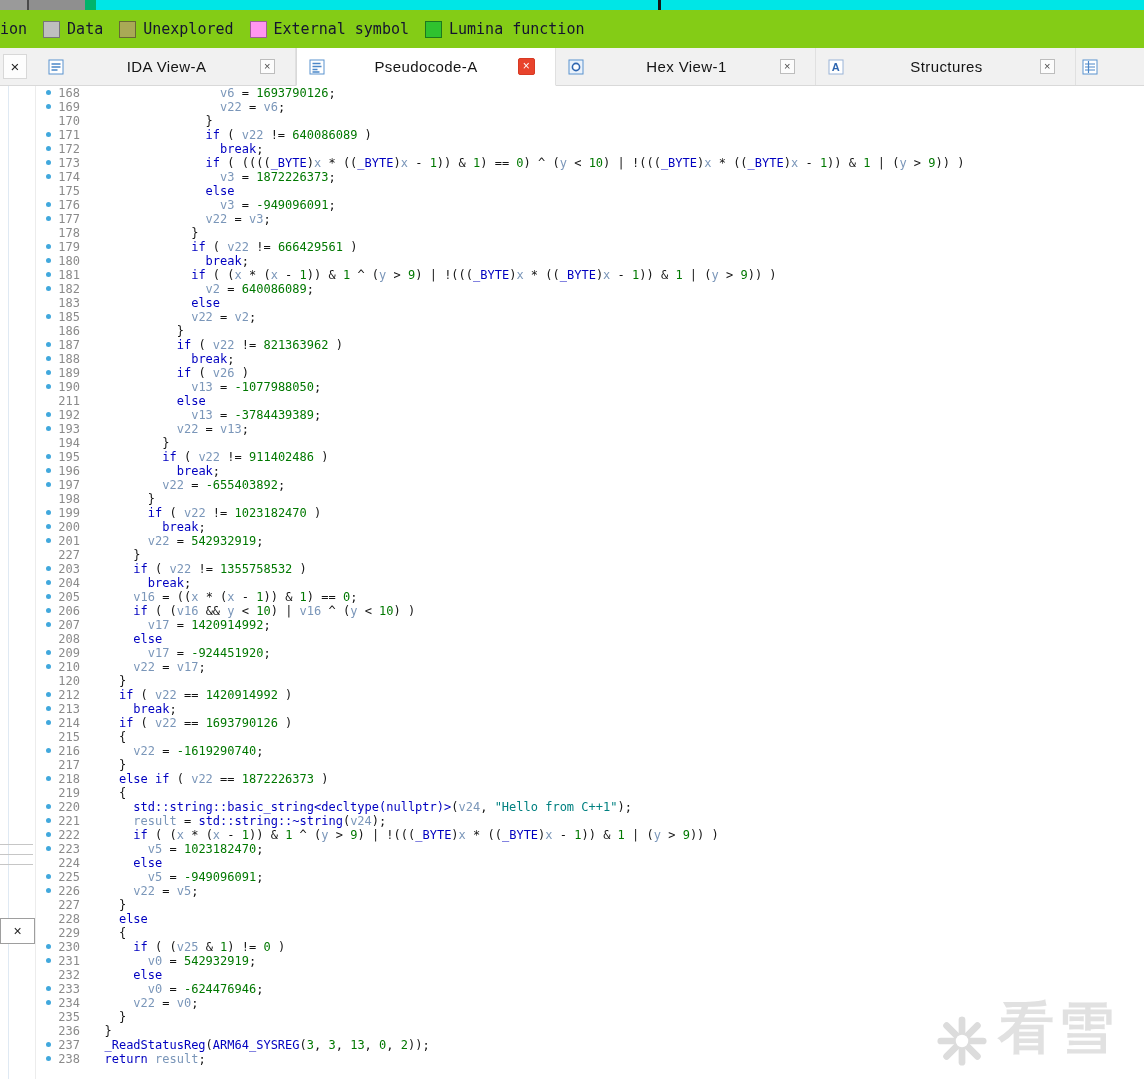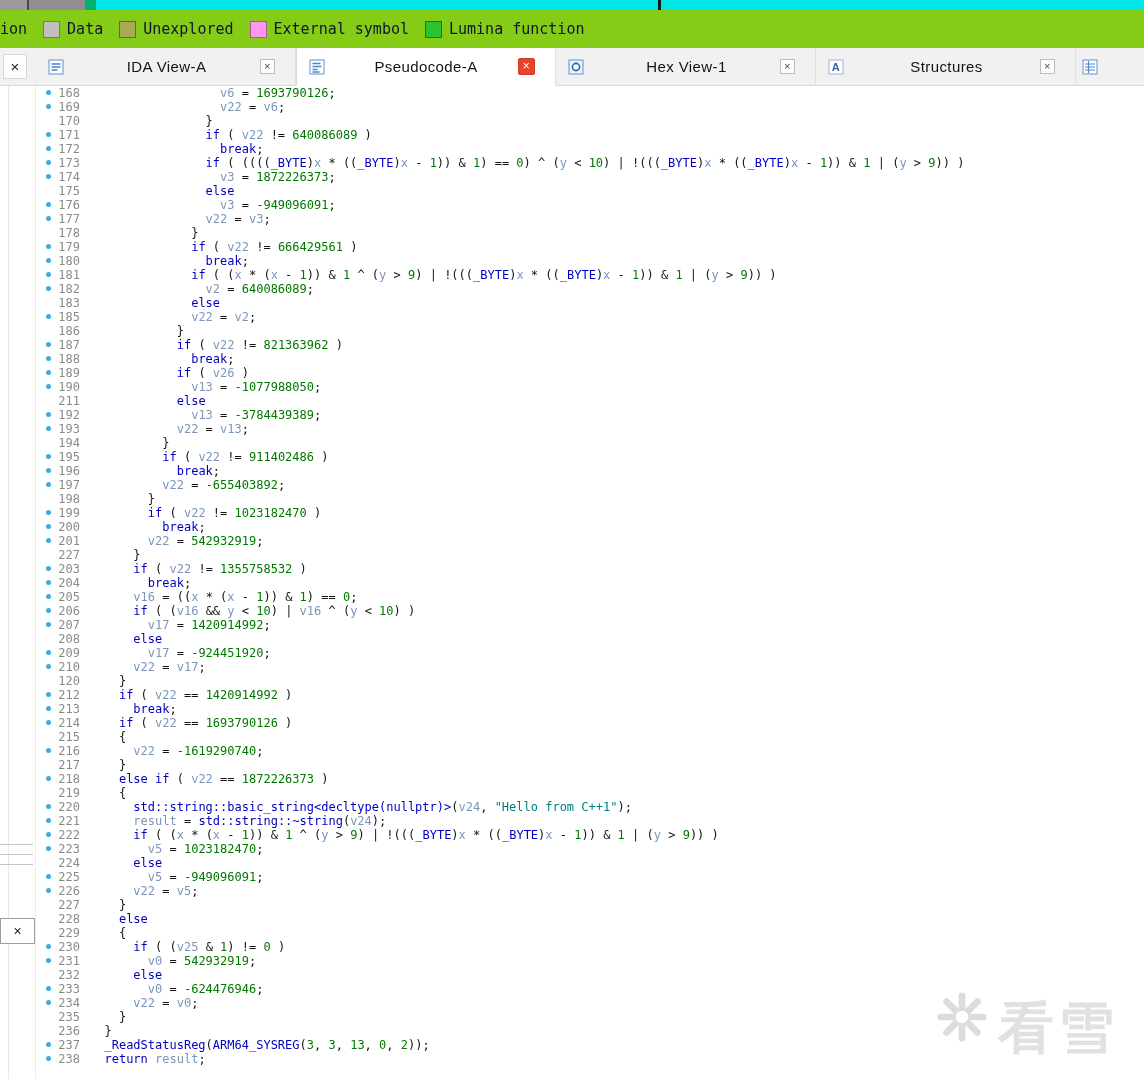--- a/index.html
+++ b/index.html
@@ -43,21 +43,21 @@
   
   .code-pane{flex:1;overflow:hidden}
   .crow{display:flex;height:14px;line-height:14px;font-family:"DejaVu Sans Mono",monospace;font-size:12px;white-space:pre}
   .dot{width:10px;margin-left:8px;flex:none;position:relative}
   .dot::after{content:"";position:absolute;left:2px;top:4px;width:5px;height:5px;border-radius:50%;background:var(--dot,#41a8dd)}
   .dot.off::after{display:none}
   .lnum{width:26px;flex:none;text-align:right;color:var(--lnum,#8a8a8a)}
   .ctext{margin-left:10px;color:#141414}
 
   
-  .watermark{position:absolute;right:26px;bottom:12px;display:flex;align-items:flex-start;gap:10px;
+  .watermark{position:absolute;right:26px;bottom:12px;display:flex;align-items:flex-end;gap:10px;
     color:#dcdcdc;pointer-events:none;z-index:5}
   .wm-text{font-size:56px;font-weight:bold;font-family:"DejaVu Sans",sans-serif;opacity:.85;letter-spacing:4px}
 </style>
 </head>
 <body>
 
 <div class="page" style="--dot: #41a8dd; --lnum: #8a8a8a;">
 
   <div class="nav-band">
       <div class="seg" style="background: rgb(154, 154, 154); width: 27px;"></div>

